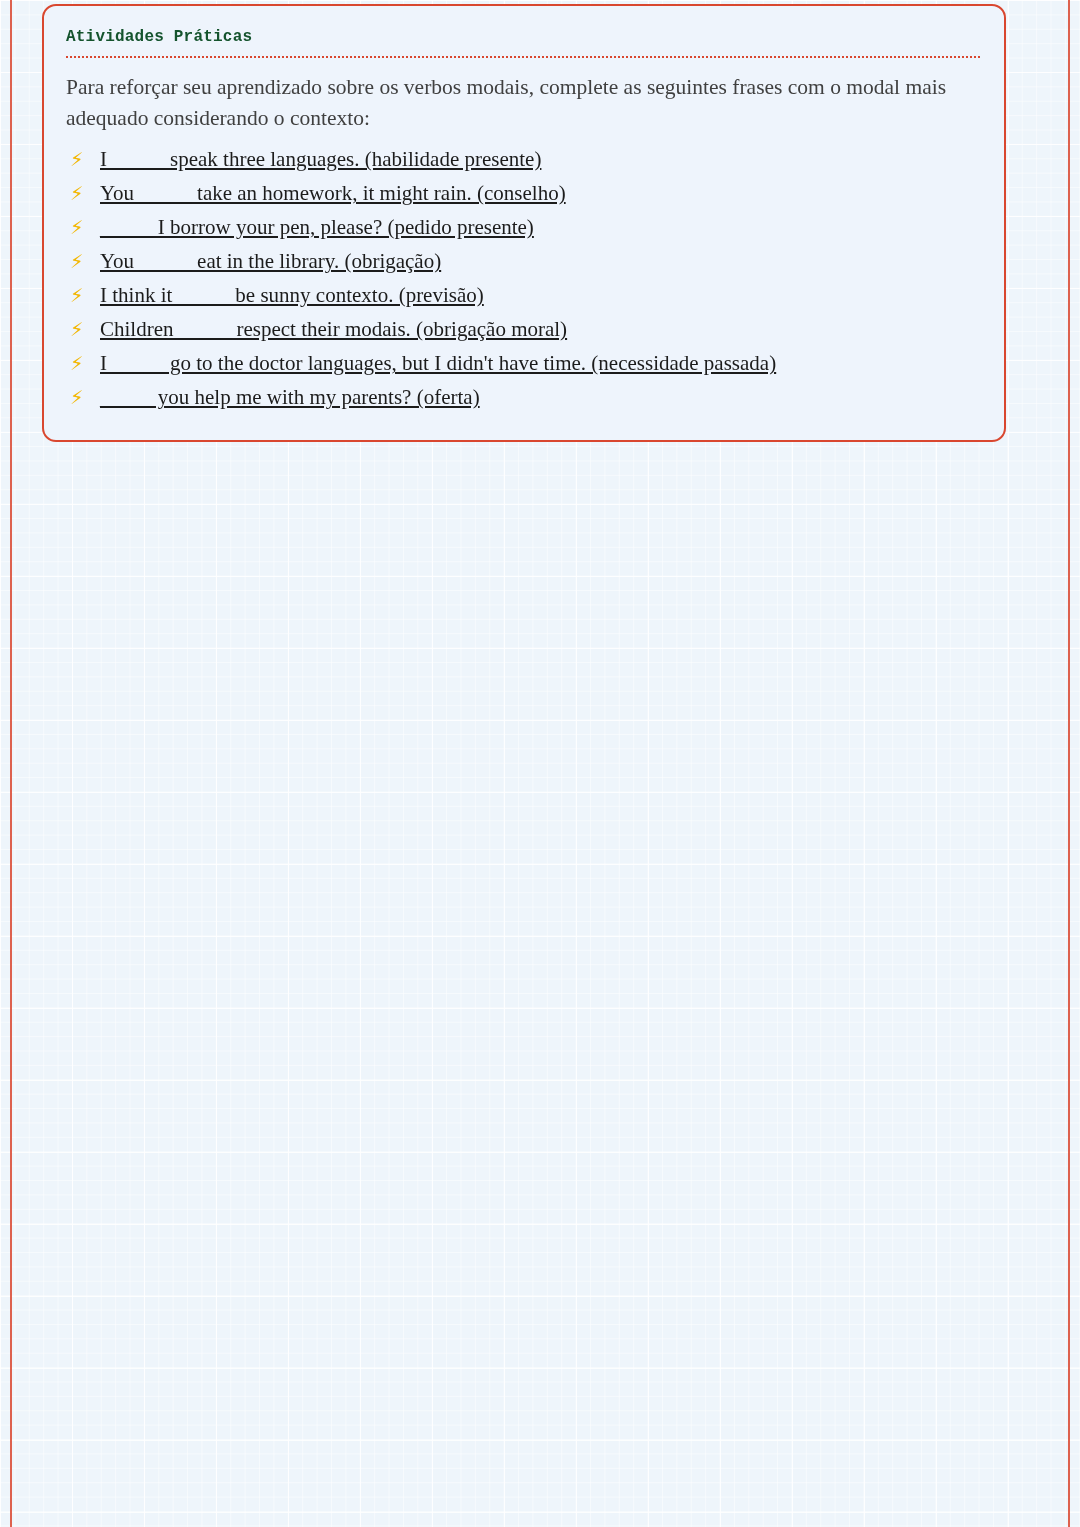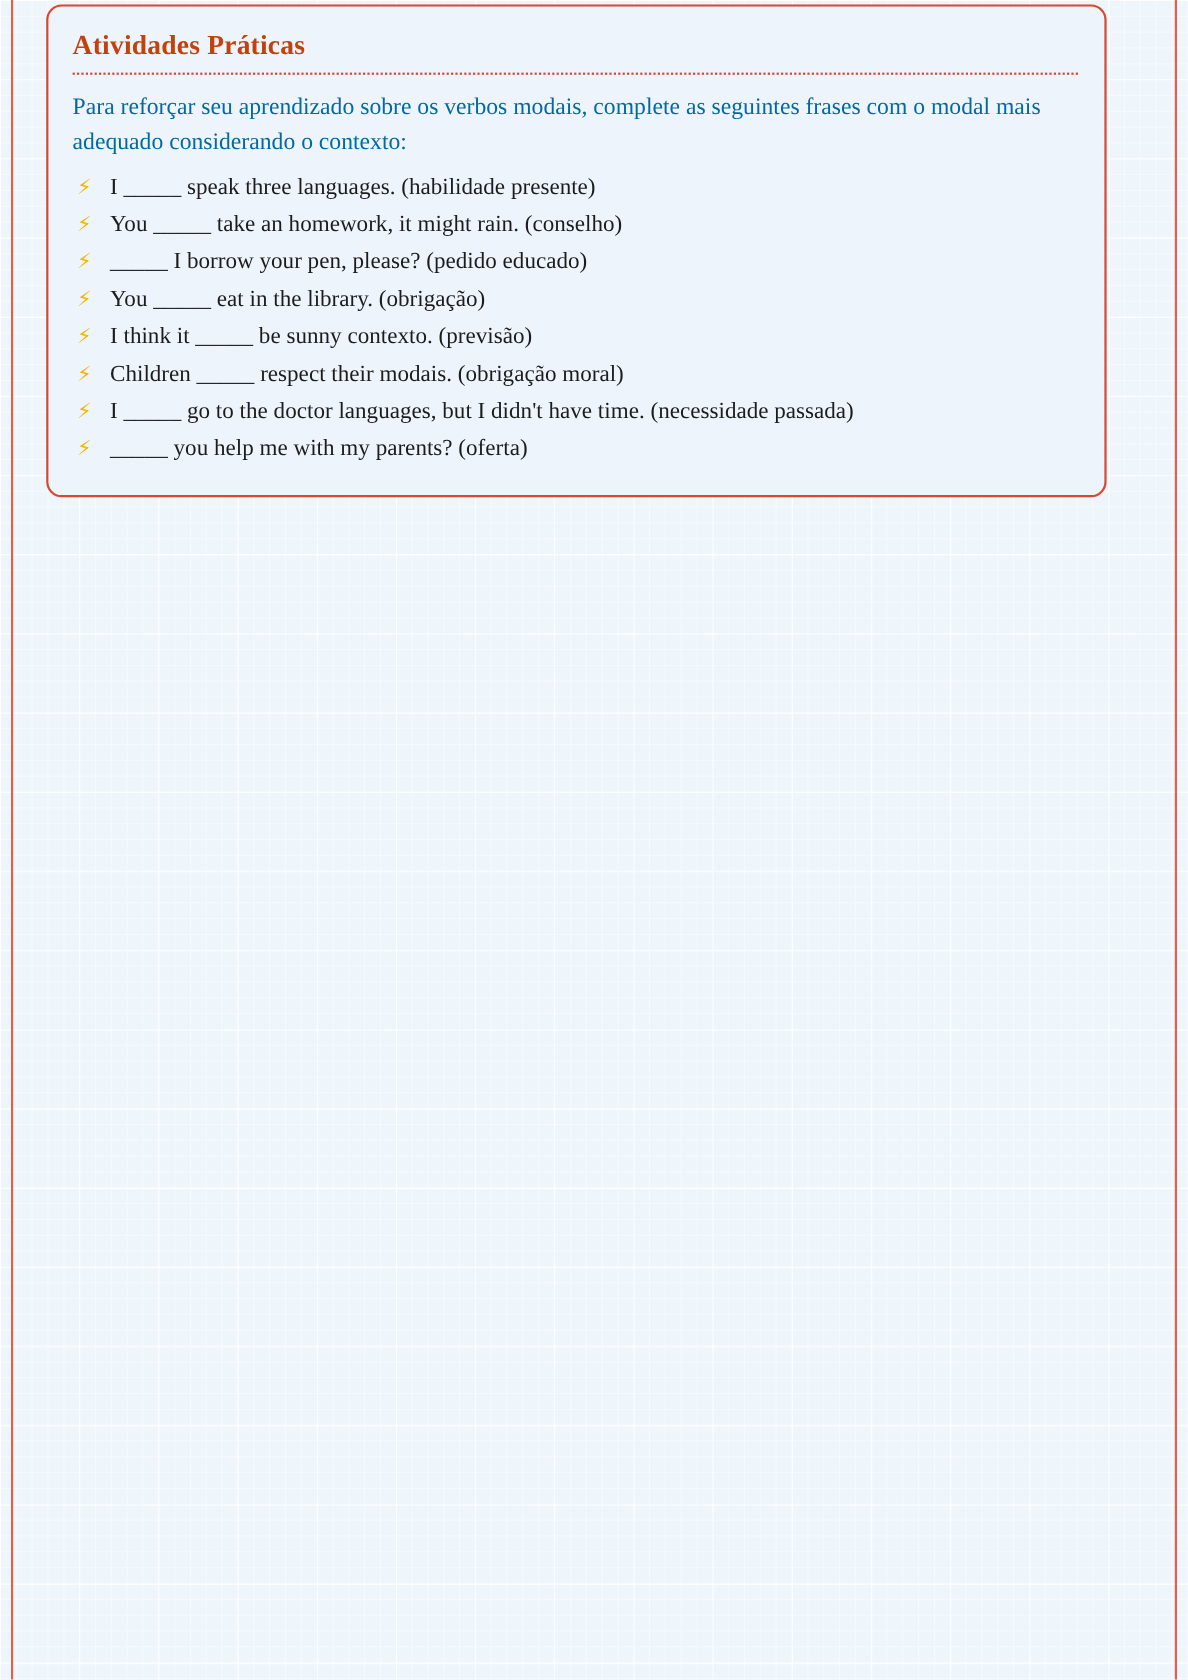--- a/index.html
+++ b/index.html
@@ -48,35 +48,35 @@
     top: 4px;
     width: 964px;
     box-sizing: border-box;
     border: 2.5px solid #d9472f;
     border-radius: 14px;
     background: #eef4fc;
     padding: 22px 24px 26px 22px;
   }
 
   .activity-title {
-    font-family: Liberation Serif, serif;
+    font-family: Liberation Mono, monospace;
     font-weight: bold;
-    font-size: 25px;
-    color: #c2410c;
+    font-size: 16px;
+    color: #14532d;
     letter-spacing: 0.2px;
     margin: 0 0 6px 0;
     padding-bottom: 10px;
     border-bottom: 2px dotted #d9472f;
   }
 
   .activity-intro {
     font-family: "Liberation Serif", serif;
     font-size: 21.5px;
     line-height: 1.45;
-    color: #0369a1;
+    color: #404040;
     margin: 14px 0 8px 0;
     max-width: 930px;
   }
 
   .activity-list {
     list-style: none;
     margin: 0;
     padding: 0;
   }
 
@@ -95,20 +95,21 @@
     color: #f2b705;
     font-size: 19px;
     line-height: 1.62;
     text-align: left;
     font-family: "DejaVu Sans", sans-serif;
   }
 
   .item-text {
     flex: 1 1 auto;
     font-family: "Liberation Serif", serif;
+    text-decoration: underline;
   }
 </style>
 </head>
 <body>
 
 <div class="page">
 
   <div class="edge-rule-left"></div>
   <div class="edge-rule-right"></div>
 
@@ -121,21 +122,21 @@
       <li class="activity-item">
         <span class="bolt-icon">⚡</span>
         <span class="item-text">I _____ speak three languages. (habilidade presente)</span>
       </li>
       <li class="activity-item">
         <span class="bolt-icon">⚡</span>
         <span class="item-text">You _____ take an homework, it might rain. (conselho)</span>
       </li>
       <li class="activity-item">
         <span class="bolt-icon">⚡</span>
-        <span class="item-text">_____ I borrow your pen, please? (pedido educado)</span>
+        <span class="item-text">_____ I borrow your pen, please? (pedido presente)</span>
       </li>
       <li class="activity-item">
         <span class="bolt-icon">⚡</span>
         <span class="item-text">You _____ eat in the library. (obrigação)</span>
       </li>
       <li class="activity-item">
         <span class="bolt-icon">⚡</span>
         <span class="item-text">I think it _____ be sunny contexto. (previsão)</span>
       </li>
       <li class="activity-item">

